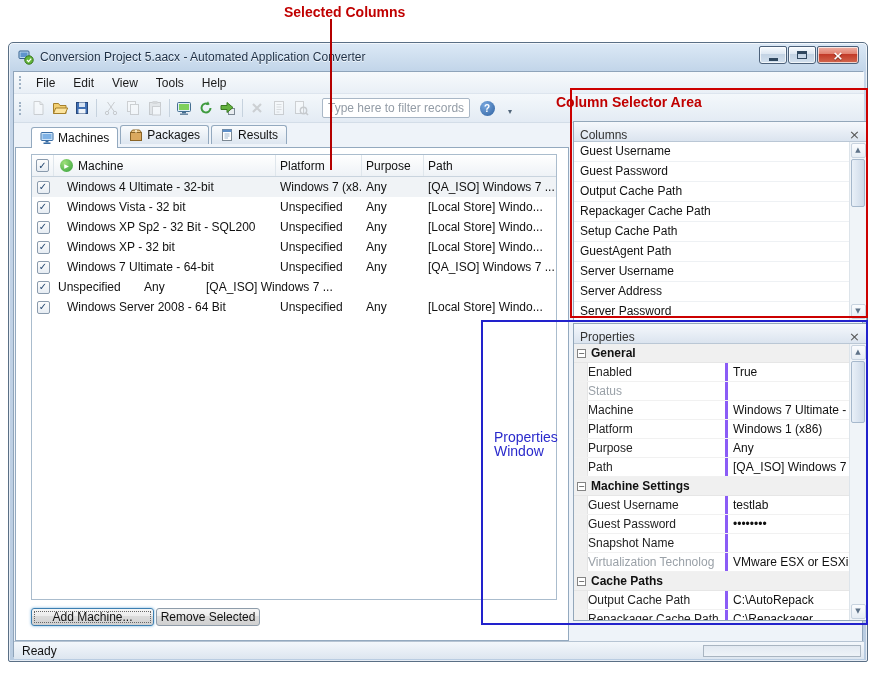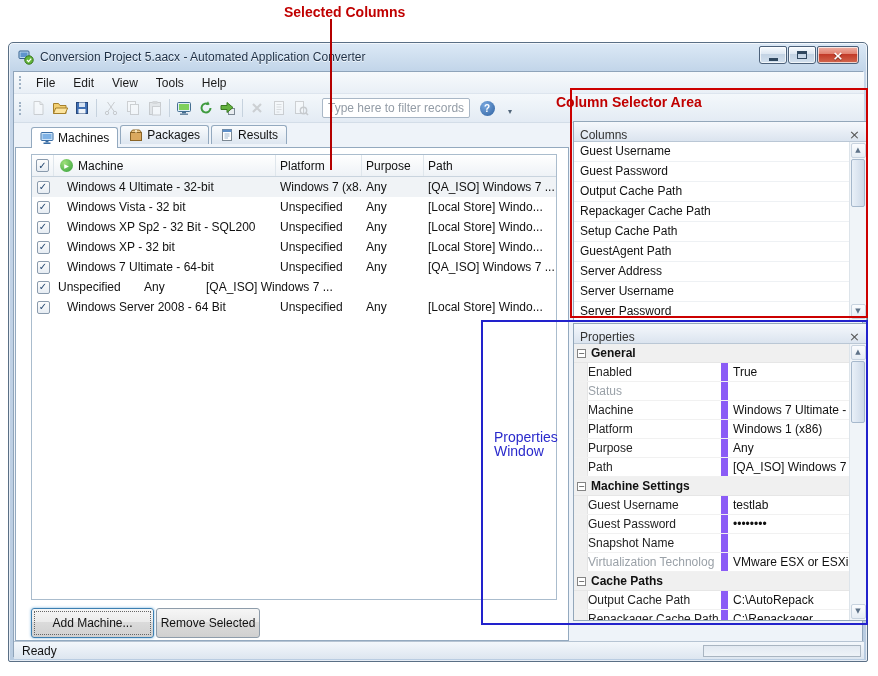--- a/index.html
+++ b/index.html
@@ -62,21 +62,21 @@
 .cell{padding:0 4px;white-space:nowrap;overflow:hidden}
 .cell.c0{width:22px;display:flex;justify-content:center;padding:0}
 .cell.c1{width:222px;padding-left:13px}
 .cell.c2{width:86px}
 .cell.c3{width:62px}
 .cell.c4{flex:1}
 .checkbox{width:13px;height:13px;border:1px solid #8a9bad;border-radius:2px;background:linear-gradient(#fdfdfd,#e7edf3);
  display:inline-flex;align-items:center;justify-content:center;color:#24466e;font:bold 10px/1 "DejaVu Sans",sans-serif;flex:none}
 .play-icon{width:13px;height:13px;border-radius:50%;background:radial-gradient(circle at 35% 30%,#9fe07a,#2f9e38);
  color:#fff;font:6px/13px "DejaVu Sans",sans-serif;text-align:center;margin:0 5px 0 2px;flex:none}
-.win-btn{position:absolute;height:30px;border:1px solid #8e9caa;border-radius:3px;color:#111;text-align:center;
+.win-btn{position:absolute;height:18px;border:1px solid #8e9caa;border-radius:3px;color:#111;text-align:center;
  background:linear-gradient(#f6f6f6,#ebebeb 45%,#dbdbdb 46%,#d0d0d0);font:12px "Liberation Sans",sans-serif}
 .win-btn.default{border-color:#3c7fb1;box-shadow:0 0 3px #7ab3dd;outline:1px dotted #666;outline-offset:-4px}
 #add-btn{left:15px;top:460px;width:123px}
 #remove-btn{left:140px;top:460px;width:104px}
 
 
 .panel{position:absolute;width:294px;background:#fff;border:1px solid #93a7ba;overflow:hidden}
 .columns-panel{left:564px;top:78px;height:200px}
 .props-panel{left:564px;top:280px;height:298px}
 .panel-header{height:20px;display:flex;padding:6px 6px;background:linear-gradient(#f5f8fc,#dbe4ef);
@@ -93,21 +93,21 @@
 .columns-panel .vs-thumb{height:48px}
 .props-panel .vs-thumb{height:62px}
 
 
 .prop-grid{position:absolute;left:0;top:20px;right:17px;bottom:0;overflow:hidden}
 .prop-row{display:flex;height:19px;border-bottom:1px solid #f1f1f1;align-items:stretch}
 .prop-row.group{background:#f0f0f0;font-weight:bold;align-items:center;border-bottom:1px solid #e6e6e6}
 .collapse-box{width:9px;height:9px;border:1px solid #848484;background:#fff;color:#333;
  font:8px/7px "DejaVu Sans",sans-serif;text-align:center;margin:0 5px 0 3px;flex:none}
 .prop-gutter{width:14px;background:#f0f0f0;border-right:1px solid #e4e4e4;flex:none}
-.prop-name{width:140px;padding:0 0;line-height:18px;border-right:7px solid #8b5cf6;white-space:nowrap;overflow:hidden;flex:none;color:#222}
+.prop-name{width:140px;padding:0 0;line-height:18px;border-right:3px solid #8b5cf6;white-space:nowrap;overflow:hidden;flex:none;color:#222}
 .prop-value{flex:1;padding:0 5px;line-height:18px;white-space:nowrap;overflow:hidden}
 .muted{color:#9aa1a8}
 
 
 .statusbar{position:absolute;left:5px;top:598px;width:850px;height:18px;background:linear-gradient(#f3f7fb,#dde6f0);
  border-top:1px solid #b6c4d3;display:flex;align-items:center;padding:0 8px}
 .status-progress{position:absolute;right:3px;top:3px;width:158px;height:12px;border:1px solid #a9b5c1;
  background:linear-gradient(#e2e9f1,#eef3f8)}
 
 
@@ -361,22 +361,22 @@
         <span>Columns</span>
         <span class="panel-close">×</span>
       </div>
       <div class="columns-list">
         <div class="col-item">Guest Username</div>
         <div class="col-item">Guest Password</div>
         <div class="col-item">Output Cache Path</div>
         <div class="col-item">Repackager Cache Path</div>
         <div class="col-item">Setup Cache Path</div>
         <div class="col-item">GuestAgent Path</div>
+        <div class="col-item">Server Username</div>
         <div class="col-item">Server Address</div>
-        <div class="col-item">Server Username</div>
         <div class="col-item">Server Password</div>
       </div>
       <div class="vscroll">
         <span class="vs-arrow">▲</span>
         <span class="vs-thumb"></span>
         <span class="vs-arrow">▼</span>
       </div>
     </div>
 
     <div class="panel props-panel">

